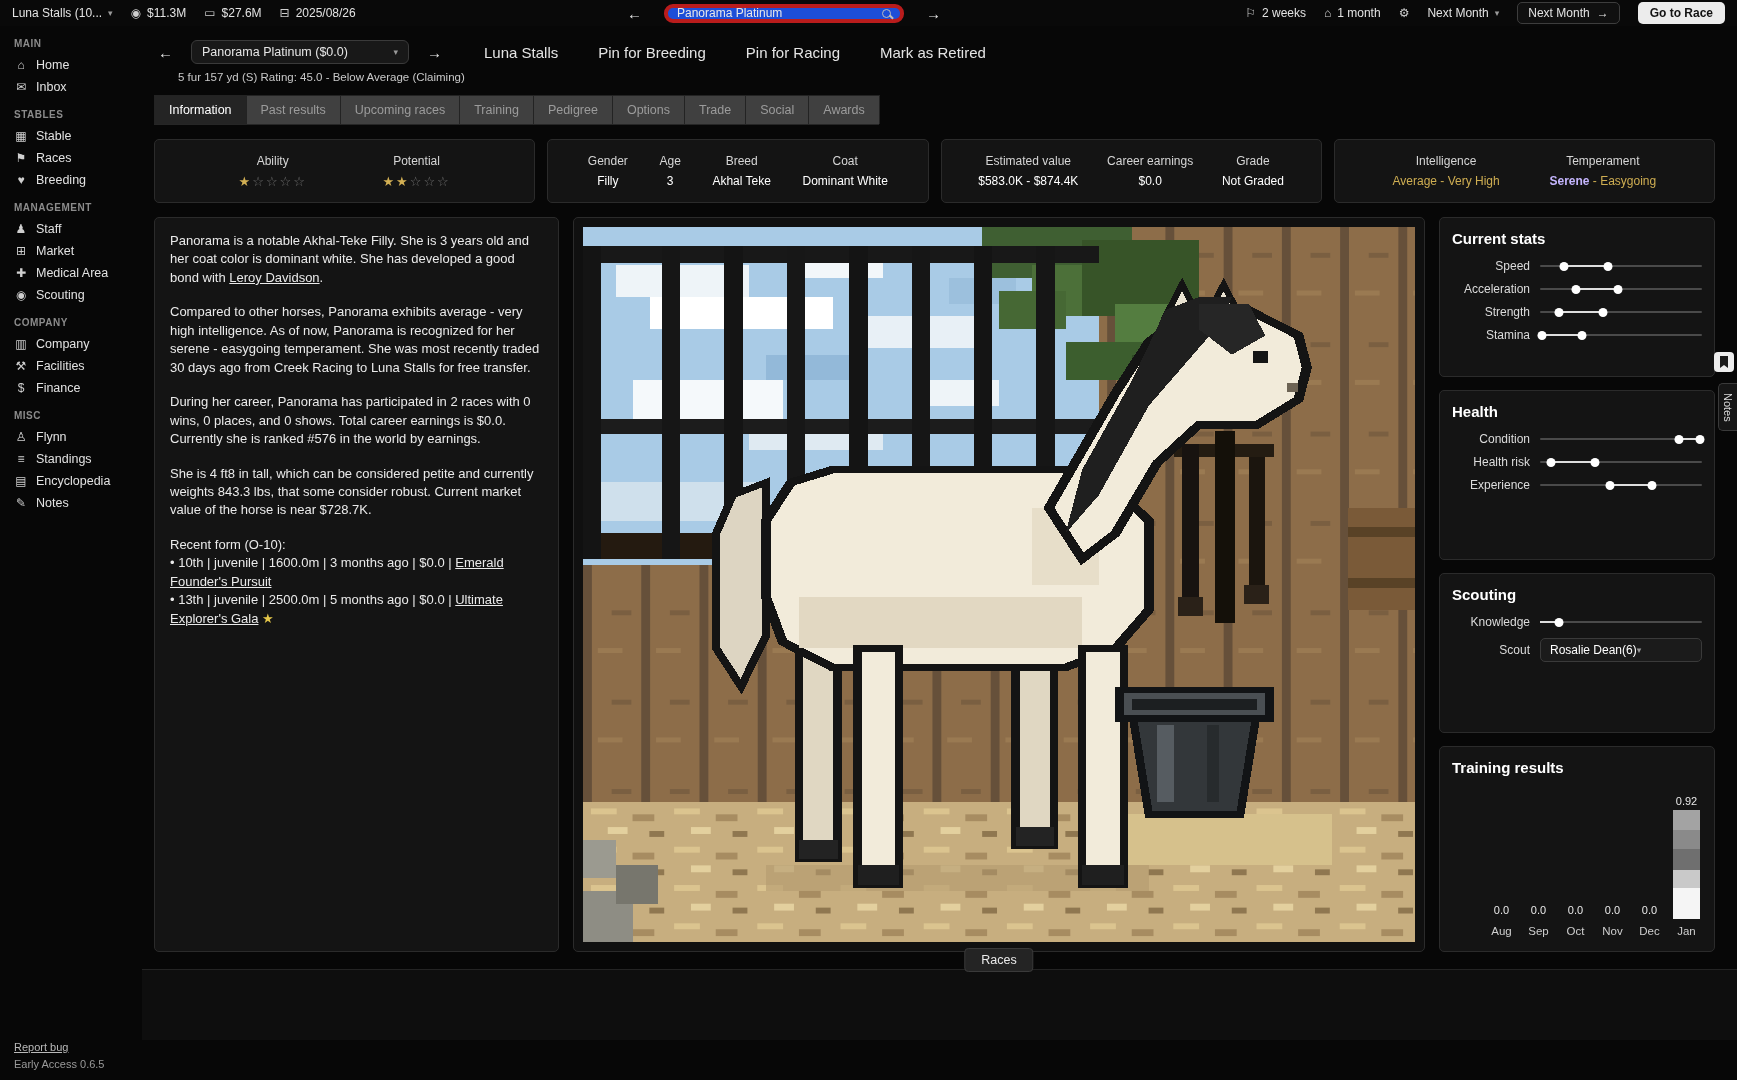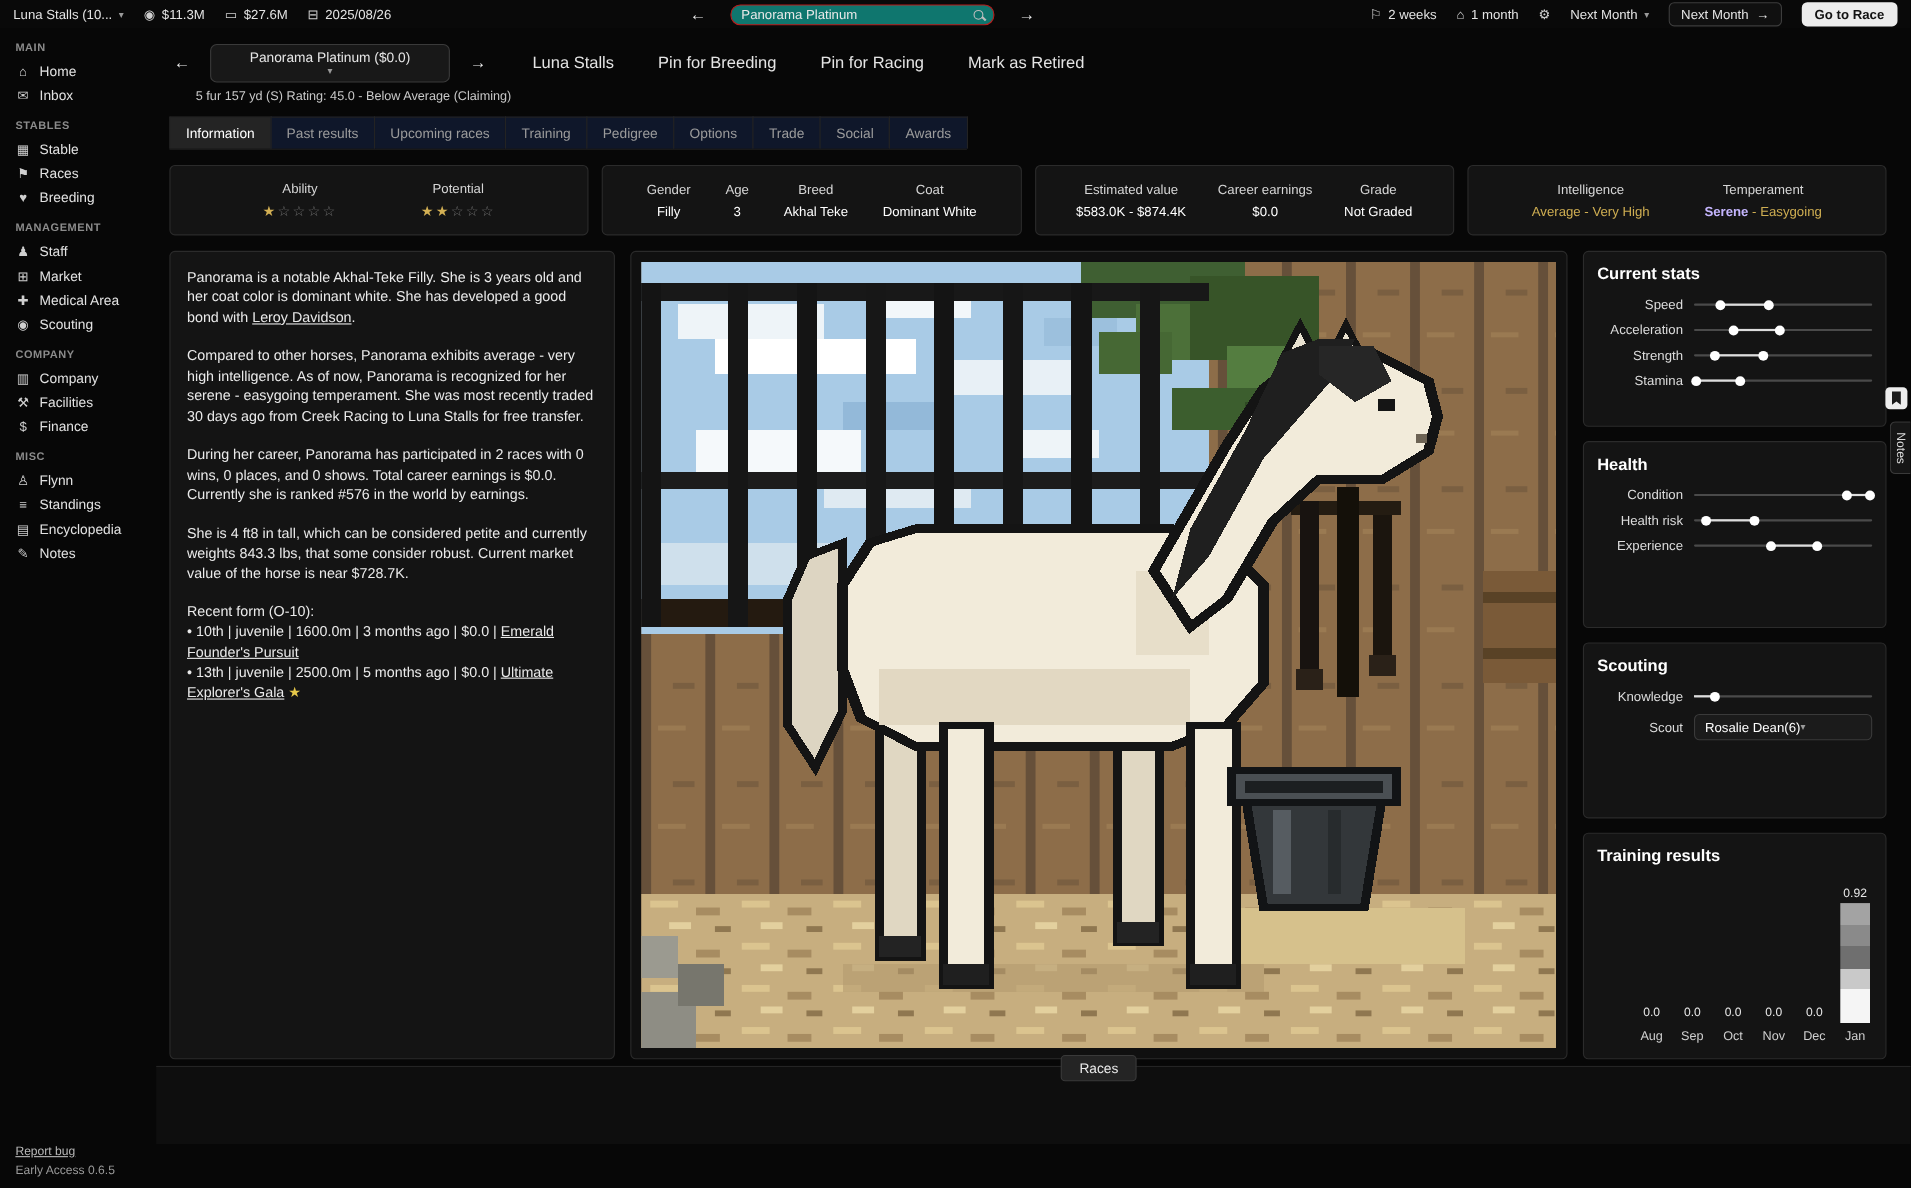--- a/index.html
+++ b/index.html
@@ -8,21 +8,21 @@
   button { font-family:inherit; background:none; border:none; color:#e4e4e4; cursor:pointer; font-size:12px; }
   .app { position:relative; width:1737px; height:1040px; }
 
   
   .topbar { height:26px; display:flex; align-items:center; padding:0 12px; background:#090909; gap:18px; white-space:nowrap; }
   .tb-item { display:flex; align-items:center; gap:6px; color:#e3e3e3; }
   .tb-ic { color:#cfcfcf; font-size:12px; }
   .chev { color:#9a9a9a; font-size:9px; }
   .select-like { cursor:pointer; }
   .sp1 { flex:1.4; } .sp2 { flex:1.6; }
-  .search { display:flex; align-items:center; width:240px; height:19px; background:#0f766e; border:1px solid #b91c1c; border-radius:9px; padding:0 9px; gap:6px; }
+  .search { display:flex; align-items:center; width:240px; height:19px; background:#1d4ed8; border:4px solid #b91c1c; border-radius:9px; padding:0 9px; gap:6px; }
   .search input { flex:1; background:none; border:none; outline:none; color:#e8e8e8; font-size:12px; font-family:inherit; }
   .mag { width:9px; height:9px; border:1.5px solid #bdbdbd; border-radius:50%; position:relative; flex:none; }
   .mag::after { content:""; position:absolute; width:5px; height:1.6px; background:#bdbdbd; transform:rotate(45deg); right:-4px; bottom:-1px; }
   .nav-arrow { font-size:15px; padding:0 4px; color:#e8e8e8; }
   .next-month-btn { border:1px solid #3d3d3d; border-radius:5px; padding:3px 10px; background:#101010; display:flex; gap:7px; align-items:center; }
   .go-race-btn { background:#ececec; color:#121212; border-radius:5px; padding:4px 12px; font-weight:700; }
 
   
   .body-row { display:flex; height:1054px; }
 
@@ -31,26 +31,26 @@
   .sec-title { font-size:10px; color:#8b8b8b; letter-spacing:.5px; font-weight:700; margin:11px 0 5px; }
   .sec-title:first-child { margin-top:4px; }
   .item { display:flex; align-items:center; gap:8px; padding:4px 0; color:#e2e2e2; cursor:pointer; }
   .ic { width:14px; text-align:center; color:#cfcfcf; font-size:12px; flex:none; }
   .side-foot { margin-top:auto; font-size:11px; color:#9a9a9a; padding-bottom:2px; }
   .report { text-decoration:underline; color:#b9b9b9; cursor:pointer; display:inline-block; margin-bottom:5px; }
 
   
   .main { flex:1; min-width:0; position:relative; padding:14px 22px 0 12px; }
   .hdr-row { display:flex; align-items:center; gap:14px; }
-  .select-box { background:#181818; border:1px solid #3a3a3a; border-radius:6px; padding:4px 10px; display:flex; align-items:center; justify-content:space-between; width:218px; font-size:12.5px; cursor:pointer;flex-direction:column; }
+  .select-box { background:#181818; border:1px solid #3a3a3a; border-radius:6px; padding:4px 10px; display:flex; align-items:center; justify-content:space-between; width:218px; font-size:12.5px; cursor:pointer; }
   .hdr-actions { display:flex; gap:40px; margin-left:24px; }
   .hdr-actions button { font-size:15px; }
   .subtitle { font-size:11.5px; color:#c9c9c9; margin:7px 0 0 24px; }
   .tabs { display:inline-flex; margin-top:12px; border-bottom:1px solid #262626; }
-  .tab { padding:7px 14px; font-size:12.5px; color:#9b9b9b; background:#0f172a; border:1px solid #232323; border-bottom:none; margin-right:-1px; cursor:pointer; }
+  .tab { padding:7px 14px; font-size:12.5px; color:#9b9b9b; background:#404040; border:1px solid #232323; border-bottom:none; margin-right:-1px; cursor:pointer; }
   .tab.active { background:#242424; color:#ffffff; }
 
   .panel { background:#141414; border:1px solid #2b2b2b; border-radius:5px; }
   .cards-row { display:flex; gap:12px; margin-top:14px; }
   .card { flex:1; height:64px; display:flex; align-items:center; justify-content:space-evenly; padding:6px 8px; }
   .field { display:flex; flex-direction:column; align-items:center; gap:6px; }
   .f-label { font-size:12px; color:#d6d6d6; }
   .f-value { font-size:12px; color:#ffffff; }
   .stars { letter-spacing:2px; font-size:13px; }
   .st.f { color:#d3b054; } .st.e { color:#6f6f6f; }

